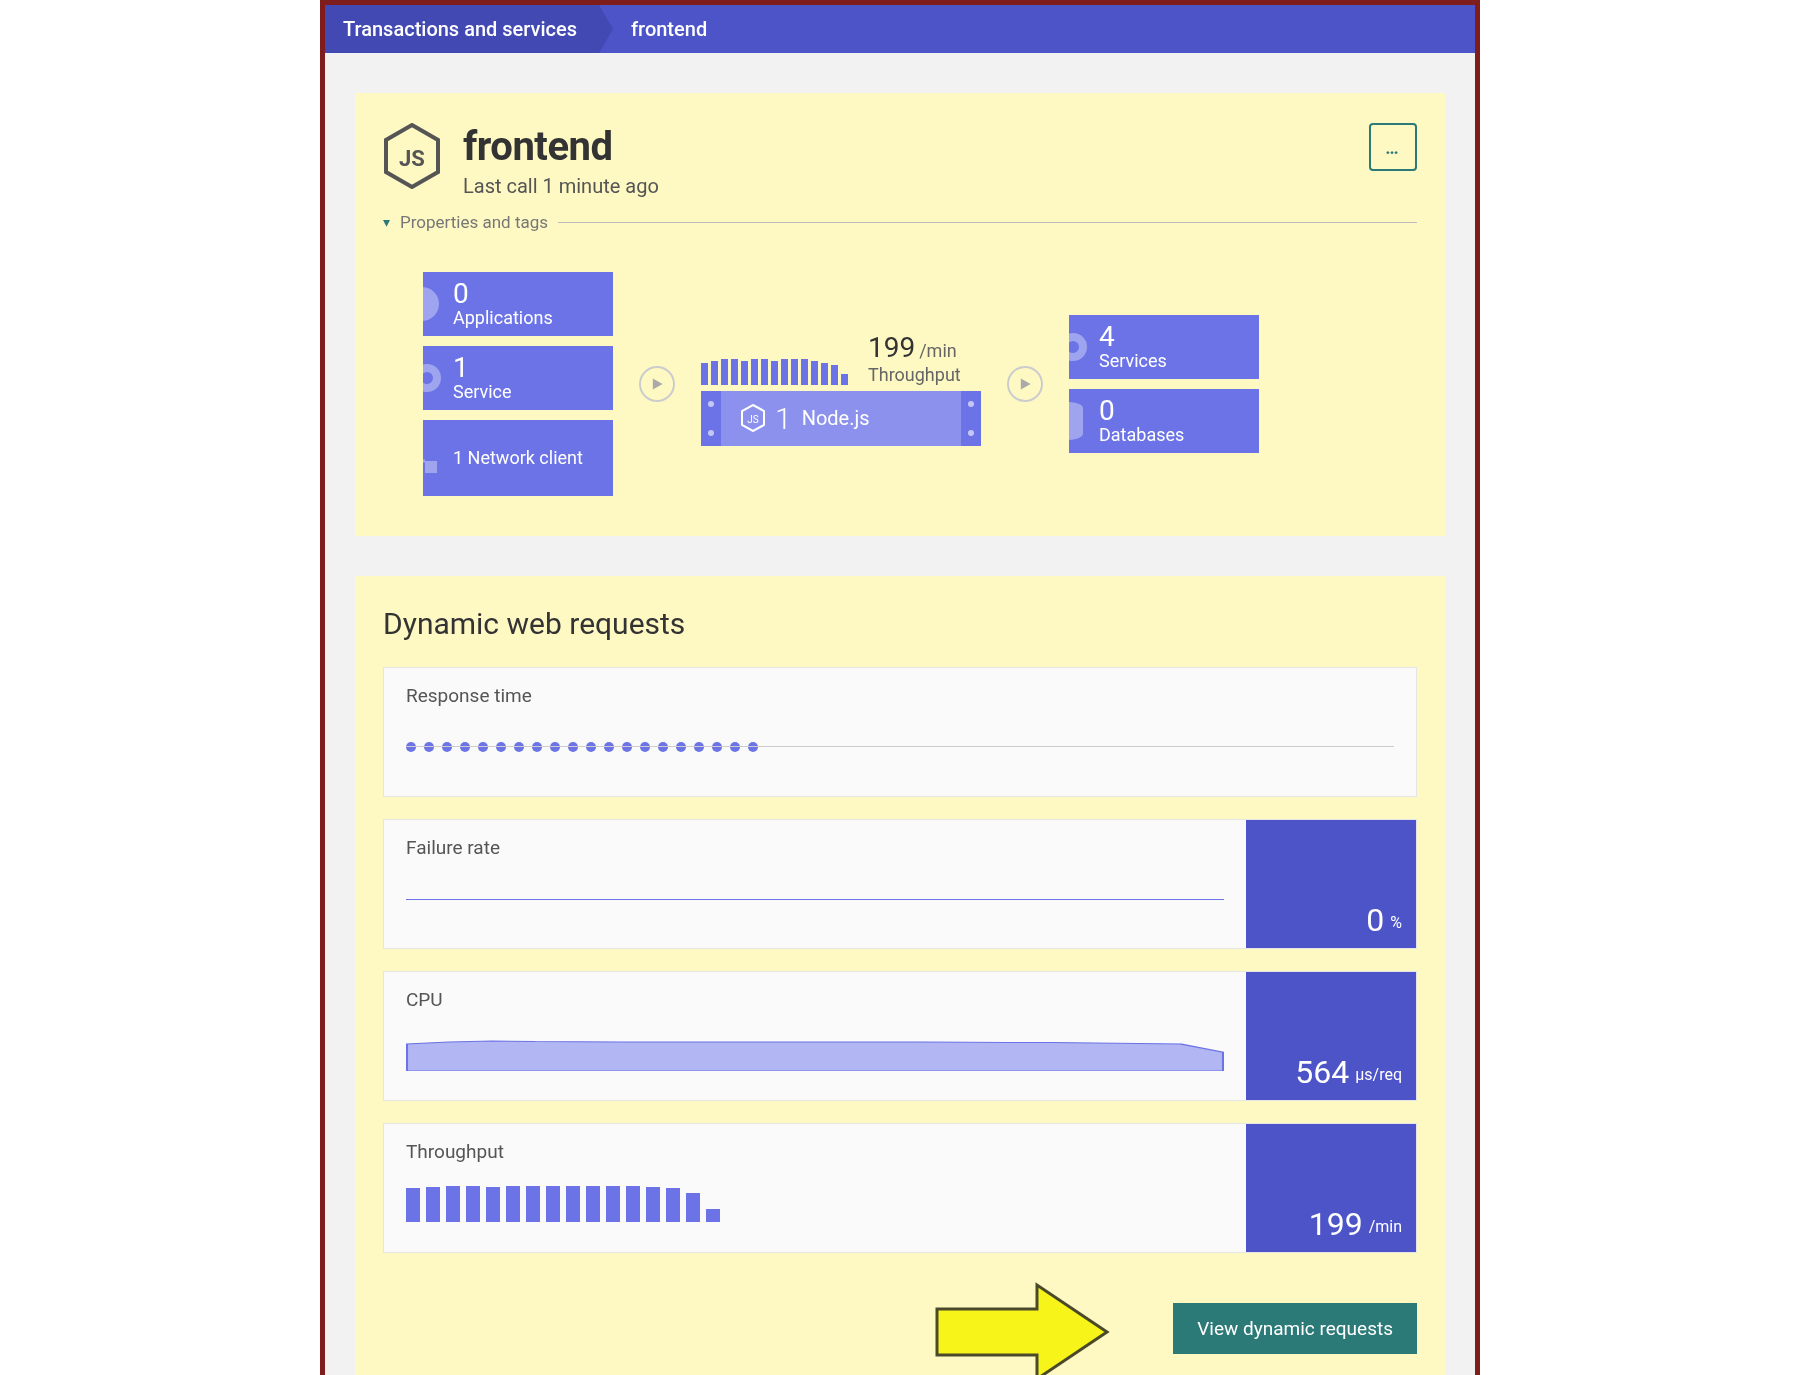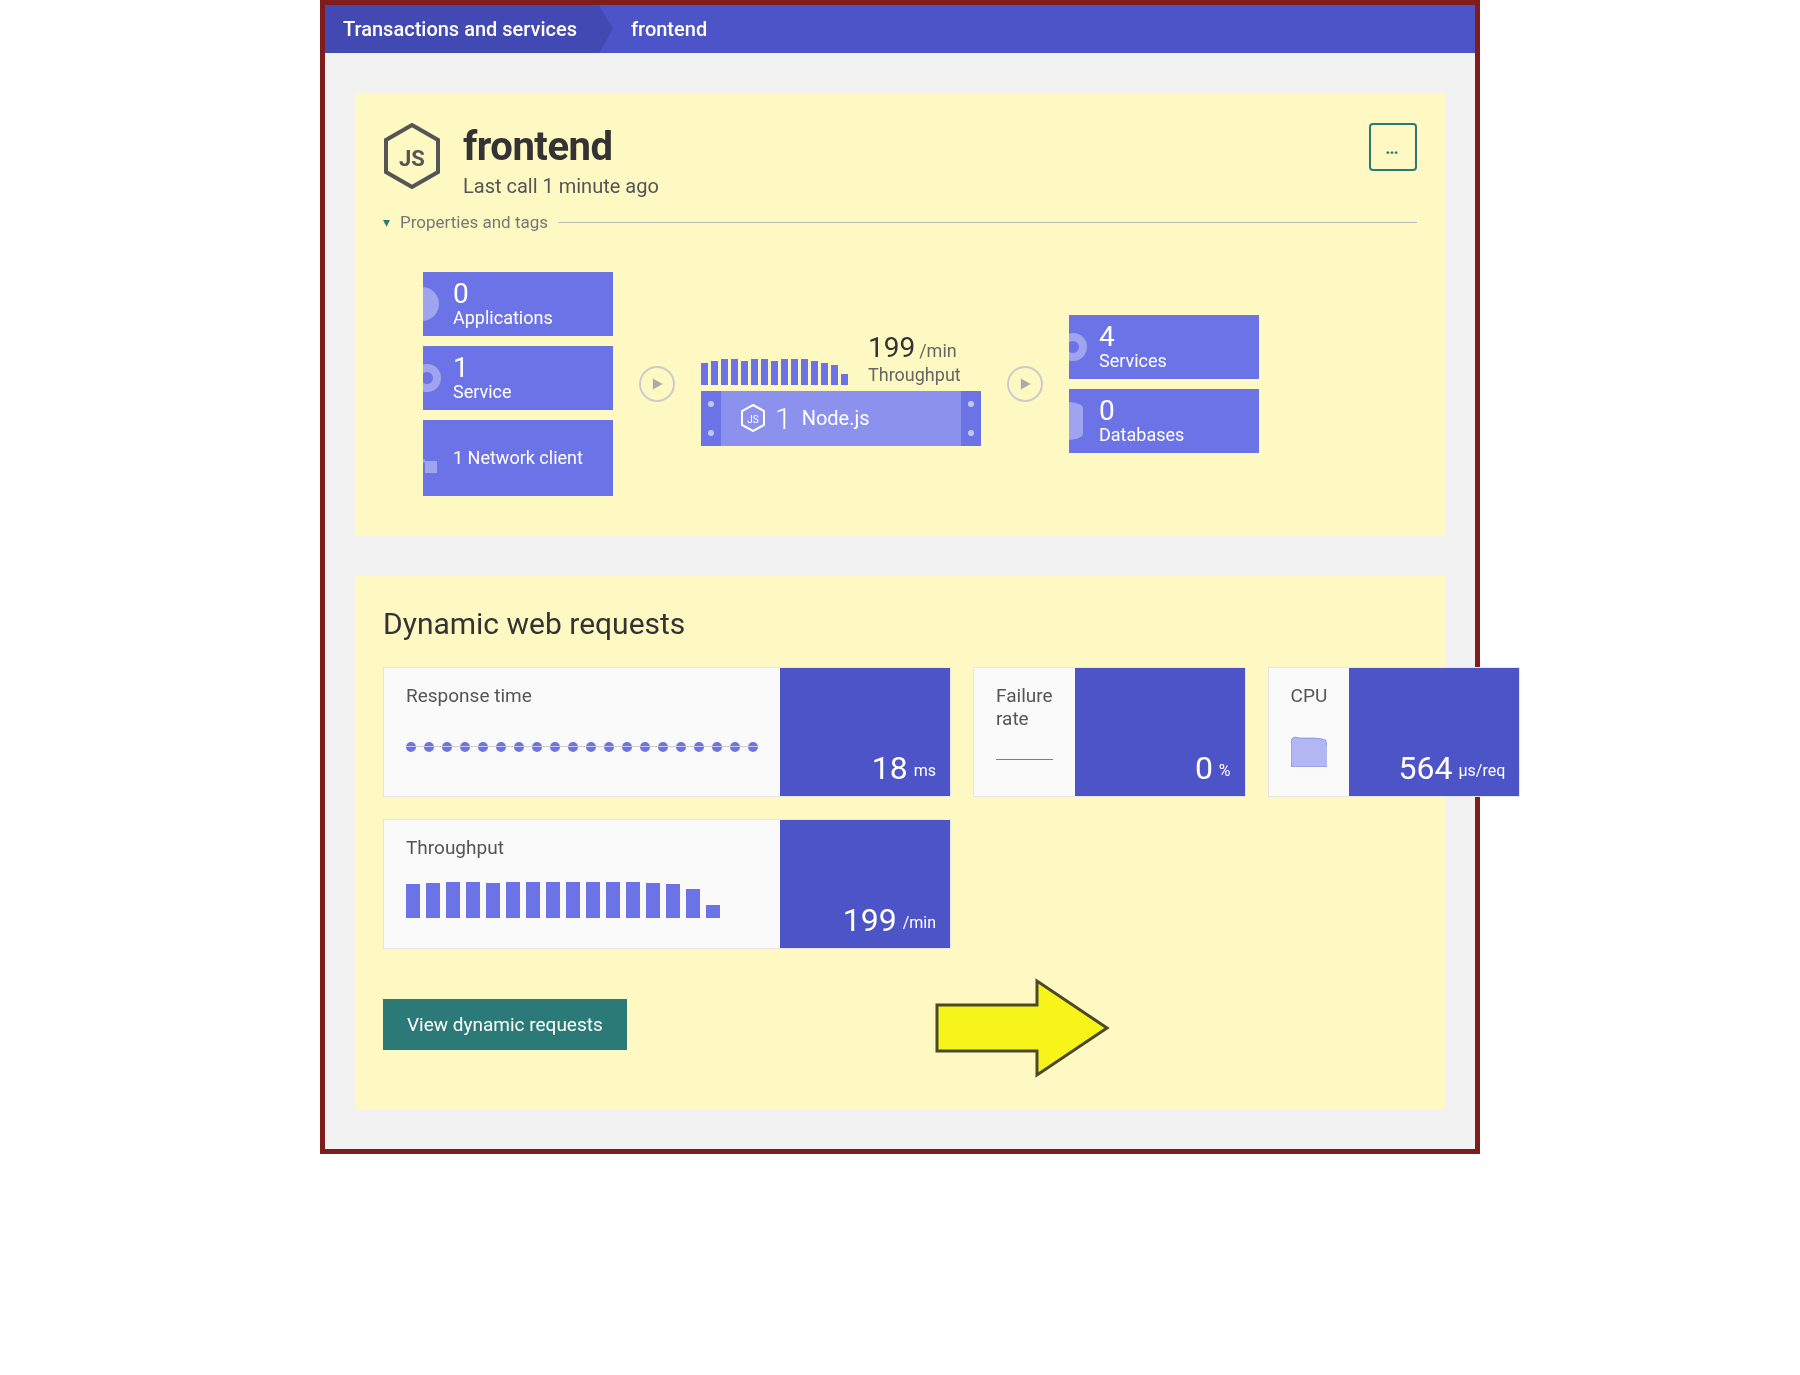--- a/index.html
+++ b/index.html
@@ -59,36 +59,36 @@
   .node-bar{display:flex;align-items:stretch;}
   .node-handle{width:20px;background:var(--purple-light);position:relative;}
   .node-handle::before,.node-handle::after{content:"";position:absolute;left:50%;transform:translateX(-50%);width:6px;height:6px;border-radius:50%;background:rgba(255,255,255,.6);}
   .node-handle::before{top:10px;} .node-handle::after{bottom:10px;}
   .node-body{background:var(--purple-lighter);color:#fff;padding:10px 20px;display:flex;align-items:center;gap:10px;min-width:240px;}
   .node-body .one{font-size:30px;font-weight:300;}
   .node-body .name{font-size:20px;}
   .node-icon{width:24px;height:28px;}
   
   .section-title{font-size:30px;font-weight:400;color:var(--dark);margin:0 0 26px 0;}
-  .metrics{display:grid;grid-template-columns:1fr 1fr 1fr;gap:22px;}
+  .metrics{display:grid;grid-template-columns:1fr;gap:22px;}
   .metric{display:flex;border:1px solid #e6e6e6;background:var(--gray-light);height:130px;}
   .metric-left{flex:1;padding:16px 22px;display:flex;flex-direction:column;}
   .metric-left .mname{font-size:19px;color:#555;margin-bottom:8px;}
   .spark{flex:1;display:flex;align-items:center;}
   .metric-right{width:170px;background:var(--purple);color:#fff;display:flex;align-items:flex-end;justify-content:flex-end;padding:12px 14px;gap:6px;}
   .metric-right .val{font-size:32px;font-weight:400;line-height:1;}
   .metric-right .unit{font-size:16px;margin-bottom:4px;}
   .dots{display:flex;gap:8px;}
   .dots span{width:10px;height:10px;border-radius:50%;background:var(--purple-light);}
   .dotline{width:100%;height:1px;background:#ccc;position:relative;top:-6px;}
   .flatline{width:100%;height:1px;background:var(--purple-light);}
   .area{width:100%;height:38px;}
   .bars2{display:flex;align-items:flex-end;gap:6px;height:36px;}
   .bars2 span{display:inline-block;width:14px;background:var(--purple-light);}
-  .footer-row{position:relative;display:flex;justify-content:flex-start;margin-top:30px;min-height:90px;}
+  .footer-row{position:relative;display:flex;justify-content:flex-end;margin-top:30px;min-height:90px;}
   .cta-btn{background:var(--teal);color:#fff;font-size:19px;padding:14px 24px;border:none;cursor:pointer;align-self:center;}
   .callout-arrow{position:absolute;right:300px;top:-6px;width:190px;height:110px;}
 </style>
 </head>
 <body>
 
 <div class="outer">
     <div class="canvas">
       <div class="frame">
 
@@ -248,24 +248,20 @@
                       <span></span>
                       <span></span>
                       <span></span>
                       <span></span>
                       <span></span>
                     </div>
               <div class="dotline"></div>
             </div>
           </div>
         </div>
-        <div class="metric-right">
-          <span class="val">18</span>
-          <span class="unit">ms</span>
-        </div>
       </div>
 
       <div class="metric">
         <div class="metric-left">
           <div class="mname">Failure rate</div>
           <div class="spark">
                   <div class="flatline"></div>
                 </div>
         </div>
         <div class="metric-right">

